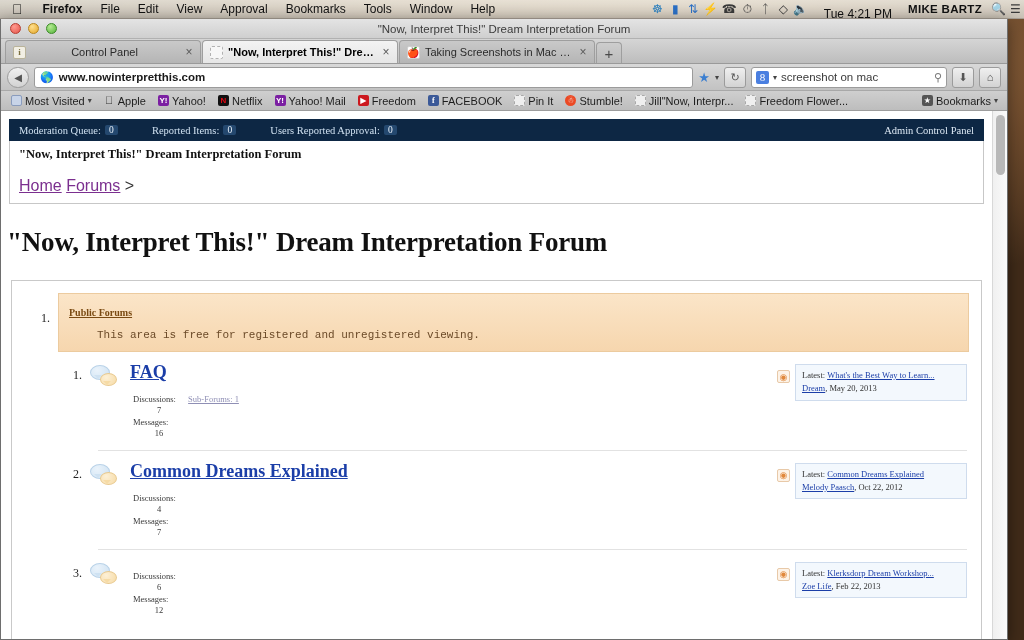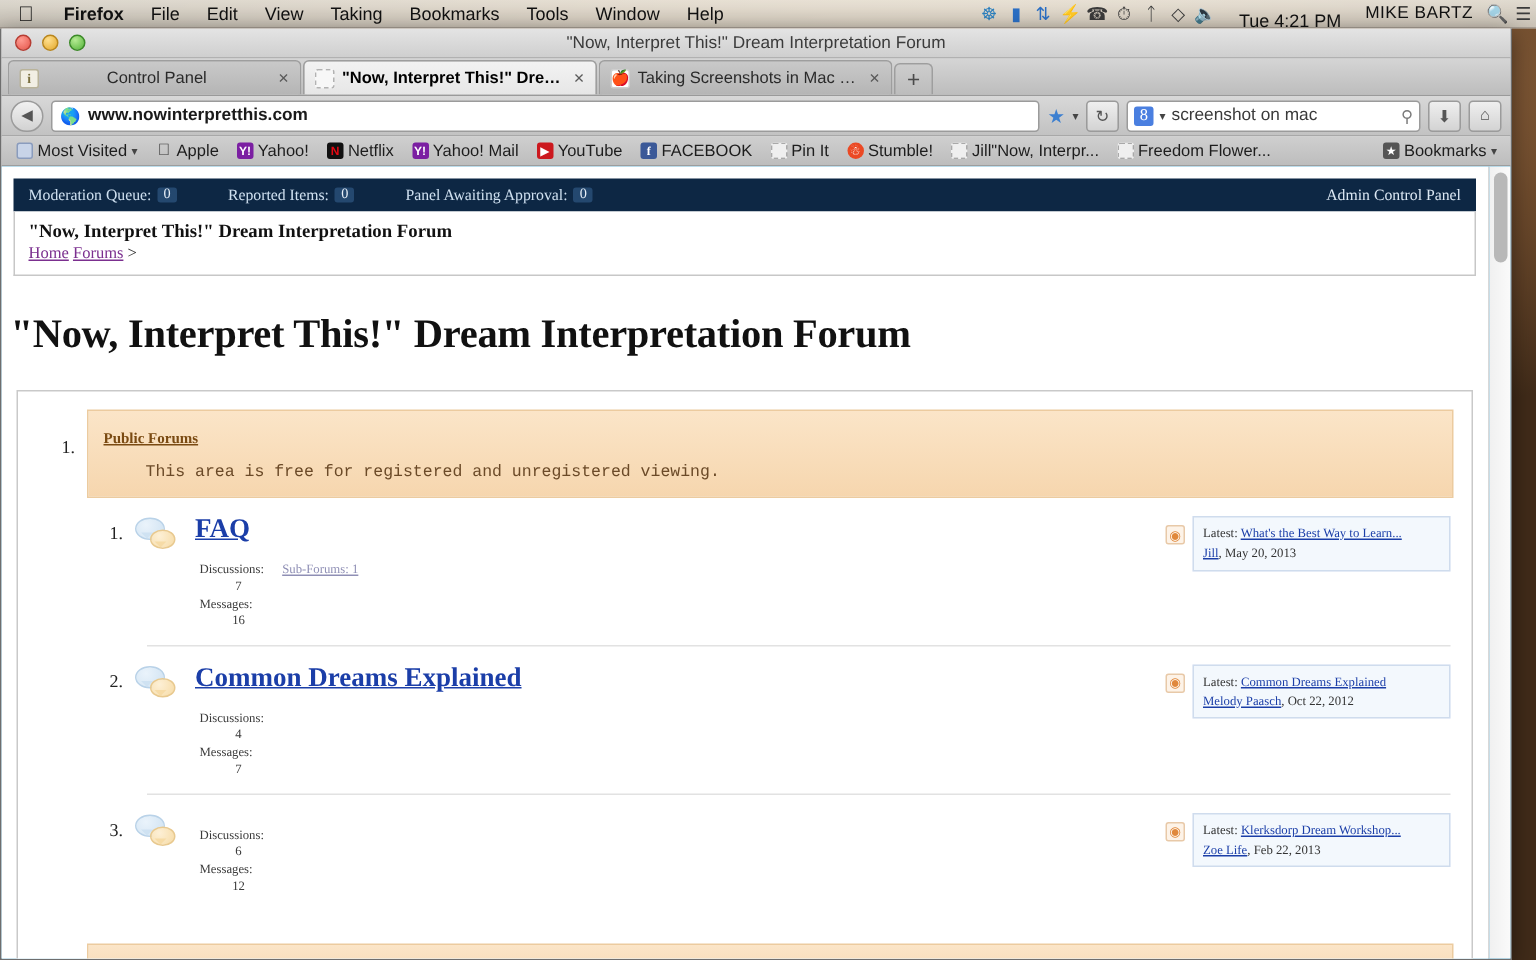--- a/index.html
+++ b/index.html
@@ -29,21 +29,21 @@
     font-size: 12px; color: #111;
     border-bottom: 1px solid rgba(120,110,100,0.55);
   }
   #menubar .apple { padding: 0 11px 0 12px; font-size: 14px; line-height: 1; }
   #menubar .mi { padding: 0 9px; white-space: nowrap; }
   #menubar .mi.app { font-weight: bold; }
   #menubar .spacer { flex: 1; }
   #menubar .status { padding: 0 6px; display: flex; align-items: center; gap: 1px; font-size: 12px; }
   #menubar .sicon { width: 17px; text-align: center; font-size: 12px; line-height: 19px; }
   #menubar .clock { padding: 0 8px; white-space: nowrap; font-size: 12px; margin-top: 10px; }
-  #menubar .user { padding: 0 8px; white-space: nowrap; font-weight: normal; font-size: 11.5px; letter-spacing: .3px;}
+  #menubar .user { padding: 0 8px; white-space: nowrap; font-weight: bold; font-size: 11.5px; letter-spacing: .3px;}
   #menubar .sicon.dropbox { color: #2a7fbe; }
   #menubar .sicon.blue { color: #2b6fc4; }
   #menubar .sicon.dark { color: #3a3a3a; }
 
   
   #window {
     position: absolute; top: 19px; left: 0; width: 1008px; height: 621px;
     background: #ffffff;
     border: 1px solid #6e6e6e; border-top: none;
     box-shadow: 0 3px 14px rgba(0,0,0,.45);
@@ -177,21 +177,21 @@
   }
   .adminbar .acp { margin-left:auto; color:#dce8f4; }
 
   .crumbbox {
     margin: 0 8px; border:1px solid #c7c7c7; border-top:none;
     padding: 6px 9px 8px 9px; background:#fff;
   }
   .crumb-title {
     font-family:"Liberation Serif", serif; font-weight:bold; font-size:12.5px; color:#111;
   }
-  .crumb-links { font-family:Liberation Serif, serif; font-size:11px; margin-top:1px; }
+  .crumb-links { font-family:Liberation Sans, sans-serif; font-size:16px; margin-top:15px; }
   .crumb-links a { color:#7b2f8f; text-decoration:underline; }
   .crumb-links span { color:#333; }
 
   h1#pagetitle {
     font-family: "Liberation Serif", serif;
     font-size: 27px; font-weight: bold; color:#111;
     margin: 23px 0 0 6px; letter-spacing: -0.2px;
   }
 
   .forumbox {
@@ -290,21 +290,21 @@
 <body>
 
 <div id="desktop"></div>
 
 <div id="menubar">
   <span class="apple"></span>
   <span class="mi app">Firefox</span>
   <span class="mi">File</span>
   <span class="mi">Edit</span>
   <span class="mi">View</span>
-  <span class="mi">Taking</span>
+  <span class="mi">Approval</span>
   <span class="mi">Bookmarks</span>
   <span class="mi">Tools</span>
   <span class="mi">Window</span>
   <span class="mi">Help</span>
   <span class="spacer"></span>
   <span class="status">
     <span class="sicon dropbox">☸</span>
     <span class="sicon blue">▮</span>
     <span class="sicon blue">⇅</span>
     <span class="sicon dark">⚡</span>
@@ -386,21 +386,21 @@
     <div class="bm">
       <span class="bmico netflix">N</span>
       <span>Netflix</span>
     </div>
     <div class="bm">
       <span class="bmico yahoo">Y!</span>
       <span>Yahoo! Mail</span>
     </div>
     <div class="bm">
       <span class="bmico youtube">▶</span>
-      <span>YouTube</span>
+      <span>Freedom</span>
     </div>
     <div class="bm">
       <span class="bmico fb">f</span>
       <span>FACEBOOK</span>
     </div>
     <div class="bm">
       <span class="bmico blank"></span>
       <span>Pin It</span>
     </div>
     <div class="bm">
@@ -428,21 +428,21 @@
       <div class="adminbar">
         <span class="item">
           <span>Moderation Queue:</span>
           <span class="count">0</span>
         </span>
         <span class="item">
           <span>Reported Items:</span>
           <span class="count">0</span>
         </span>
         <span class="item">
-          <span>Panel Awaiting Approval:</span>
+          <span>Users Reported Approval:</span>
           <span class="count">0</span>
         </span>
         <span class="acp">Admin Control Panel</span>
       </div>
 
       <div class="crumbbox">
         <div class="crumb-title">"Now, Interpret This!" Dream Interpretation Forum</div>
         <div class="crumb-links">
           <a href="#">Home</a>
           <a href="#">Forums</a>
@@ -480,21 +480,21 @@
               <span class="num">7</span>
               <span class="lbl">Messages:</span>
               <span class="num">16</span>
             </div>
           </div>
           <div class="latest">
             <div class="rssico">◉</div>
             <div class="latestbox">
               <span>Latest:</span>
               <a href="#">What's the Best Way to Learn...</a><br>
-              <a href="#">Jill</a><span>, May 20, 2013</span>
+              <a href="#">Dream</a><span>, May 20, 2013</span>
             </div>
           </div>
         </div>
         <div class="hr"></div>
 
         <div class="frow">
           <div class="fnum">2.</div>
           <div class="bubble">
             <div class="sb">
                 <div class="b1"></div>

